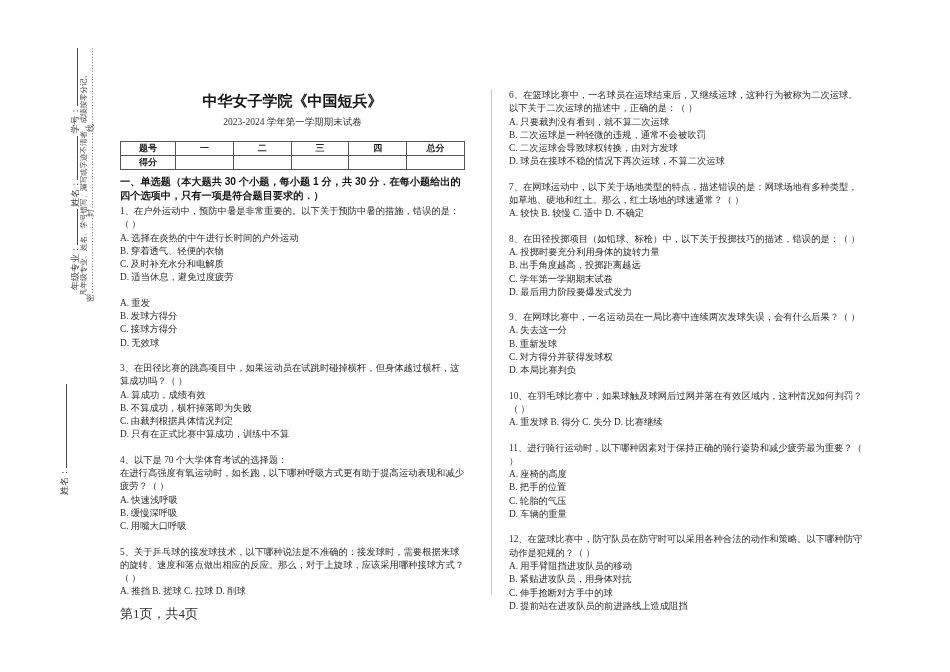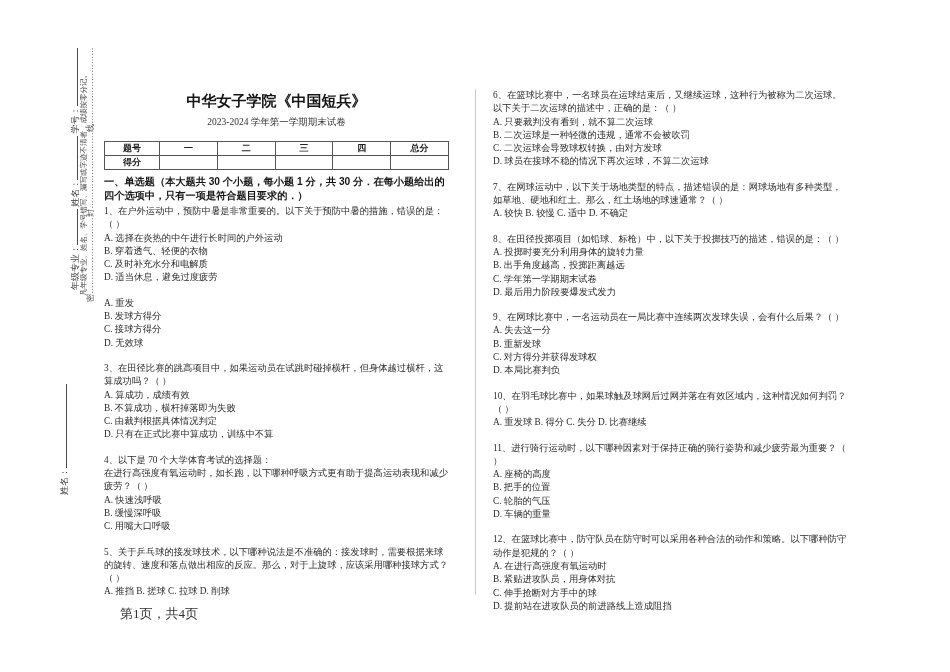--- a/index.html
+++ b/index.html
@@ -31,21 +31,21 @@
     vertical-align: baseline;
   }
   #margin-name2 { left: 58px; top: 495px; width: 120px; }
   #margin-fields { left: 69px; top: 290px; width: 278px; }
   #margin-warning { left: 77px; top: 296px; width: 224px; font-size: 7.5px; color: #444; }
   #margin-seal { left: 84px; top: 302px; width: 236px; font-size: 8px; letter-spacing: 0.5px; color: #444; }
 
   
   .content {
     position: absolute;
-    left: 104px; top: 85px;
+    left: 120px; top: 85px;
     width: 746px;
     display: flex;
   }
   .col-left { width: 345px; flex: 0 0 345px; }
   .divider {
     flex: 0 0 1px;
     border-left: 1px solid #c9c9c9;
     height: 506px;
     margin: 4px 17px 0 26px;
   }
@@ -269,21 +269,21 @@
               <div class="opt">B. 把手的位置</div>
               <div class="opt">C. 轮胎的气压</div>
               <div class="opt">D. 车辆的重量</div>
             </div>
   </div>
 
   <div class="qblock">
     <div class="stem">12、在篮球比赛中，防守队员在防守时可以采用各种合法的动作和策略。以下哪种防守动作是犯规的？（ ）</div>
 
     <div class="opts">
-              <div class="opt">A. 在进行高强度有氧运动时</div>
+              <div class="opt">A. 用手臂阻挡进攻队员的移动</div>
               <div class="opt">B. 紧贴进攻队员，用身体对抗</div>
               <div class="opt">C. 伸手抢断对方手中的球</div>
               <div class="opt">D. 提前站在进攻队员的前进路线上造成阻挡</div>
             </div>
   </div>
 </div>
     </div>
   </div>
 
   <div class="footer">第1页，共4页</div>

